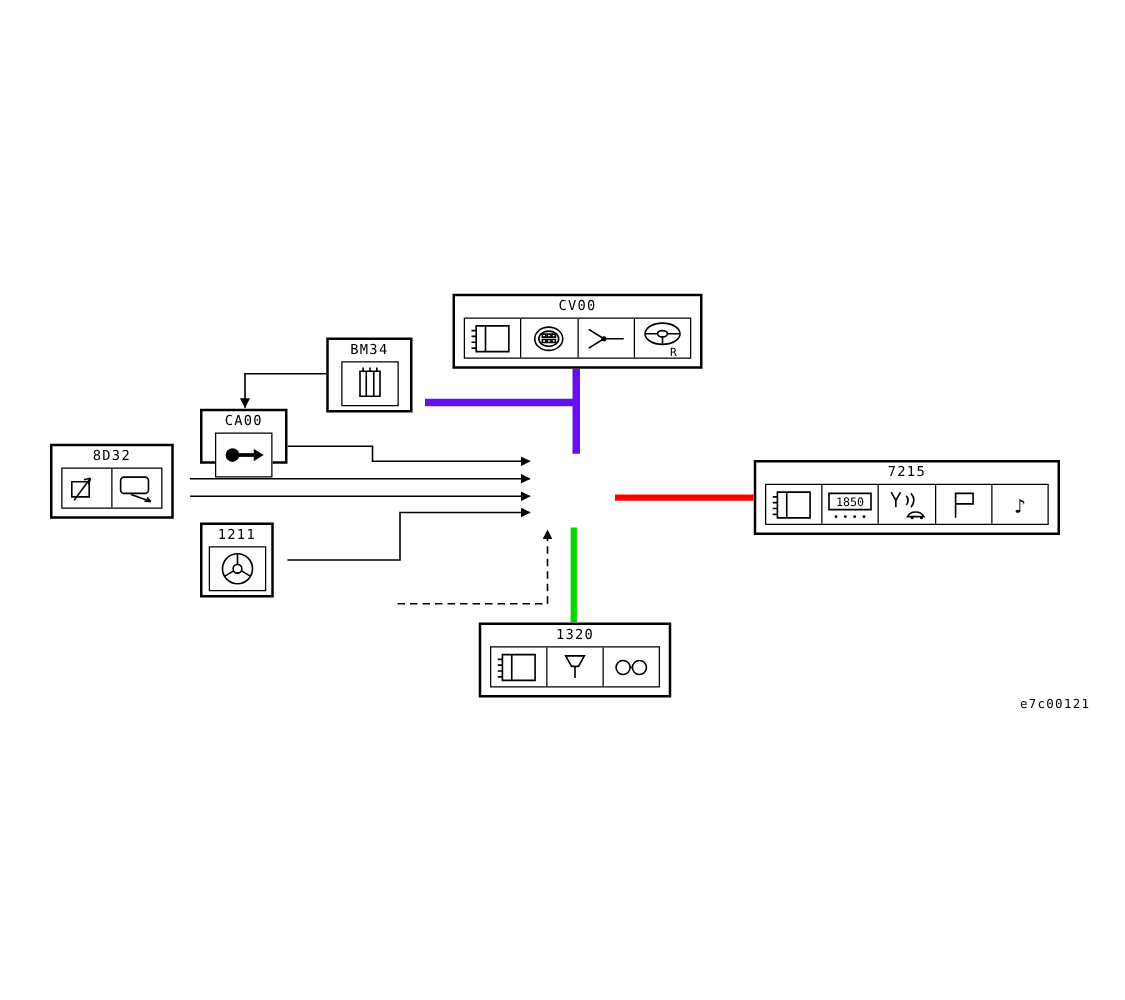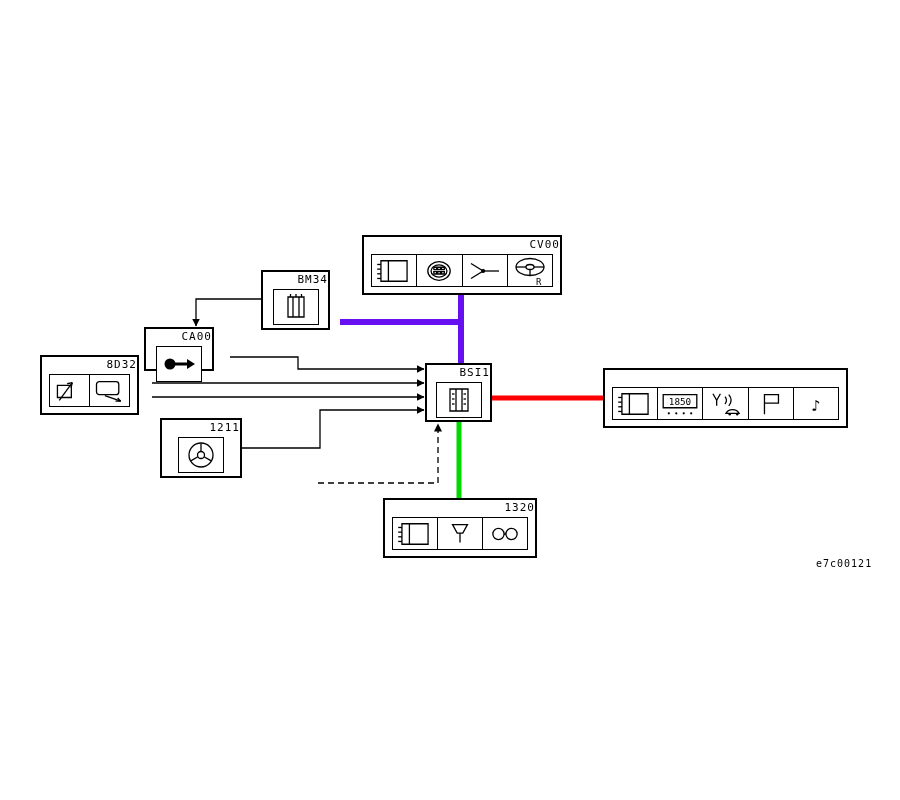--- a/index.html
+++ b/index.html
@@ -1,21 +1,21 @@
 <!DOCTYPE html>
 <html><head>
 <meta charset="utf-8">
 <style>
   html,body{margin:0;padding:0;background:#fff;}
   body{width:900px;height:800px;font-family:"DejaVu Sans Mono", monospace;color:#000;}
   .canvas{position:relative;width:900px;height:800px;background:#fff;overflow:hidden;}
   .wires{position:absolute;left:0;top:0;pointer-events:none;}
   .node{position:absolute;border:2px solid #000;background:#fff;box-sizing:border-box;}
   .node.dashed{border-style:dashed;}
-  .lbl{position:absolute;top:1px;left:0;right:0;text-align:right;font-size:11px;letter-spacing:1px;line-height:14px;}
+  .lbl{position:absolute;top:1px;left:0;right:0;text-align:center;font-size:11px;letter-spacing:1px;line-height:14px;}
   .strip{position:absolute;left:7px;right:7px;top:17px;bottom:6px;border:1.5px solid #000;display:flex;background:#fff;}
   .cell{flex:1;display:flex;align-items:center;justify-content:center;border-left:1.5px solid #000;min-width:0;overflow:hidden;}
   .cell:first-child{border-left:none;}
   .iconbox{position:absolute;left:50%;top:17px;transform:translateX(-50%);width:44px;height:34px;border:1.5px solid #000;display:flex;align-items:center;justify-content:center;background:#fff;}
   .ref{position:absolute;left:816px;top:558px;font-size:10px;letter-spacing:1px;}
   svg.icon{display:block;}
   svg.icon *{vector-effect:non-scaling-stroke;}
 </style>
 </head>
 <body>
@@ -93,21 +93,21 @@
         <rect x="12" y="5" width="16" height="20"></rect>
         <line x1="17" y1="5" x2="17" y2="25"></line>
           <line x1="23" y1="5" x2="23" y2="25"></line>
         <line x1="14.5" y1="5" x2="14.5" y2="2"></line>
           <line x1="20" y1="5" x2="20" y2="2"></line>
           <line x1="25.5" y1="5" x2="25.5" y2="2"></line>
       </svg>
     </div>
   </div>
 
-  <div class="node" style="left:144px;top:327px;width:70px;height:44px;">
+  <div class="node" style="left:160px;top:327px;width:70px;height:44px;">
     <span class="lbl">CA00</span>
     <div class="iconbox">
       <svg class="icon" width="40" height="30" viewBox="0 0 40 30">
         <circle cx="11" cy="15" r="5.5" fill="#000"></circle>
         <rect x="15" y="13.5" width="15" height="3" fill="#000"></rect>
         <path d="M28 10 L36 15 L28 20 Z" fill="#000"></path>
       </svg>
     </div>
   </div>
 
@@ -126,52 +126,37 @@
         <svg class="icon" width="42" height="28" viewBox="0 0 42 30" stroke="#000" fill="none" stroke-width="1.3">
           <rect x="7" y="5" width="24" height="14" rx="3"></rect>
           <path d="M16 20 L33 26"></path>
             <path d="M33 26 L27.5 25.8"></path>
             <path d="M33 26 L29.8 22.6"></path>
         </svg>
       </div>
     </div>
   </div>
 
-  <div class="node" style="left:160px;top:418px;width:82px;height:60px;">
+  <div class="node" style="left:160px;top:418px;width:59px;height:60px;">
     <span class="lbl">1211</span>
     <div class="iconbox">
       <svg class="icon" width="40" height="30" viewBox="0 0 40 30" stroke="#000" fill="none" stroke-width="1.3">
         <circle cx="20" cy="15" r="12"></circle>
           <circle cx="20" cy="15" r="3.5"></circle>
         <line x1="20" y1="11.5" x2="20" y2="3.5"></line>
         <line x1="16.9" y1="16.7" x2="9.8" y2="20.9"></line>
         <line x1="23.1" y1="16.7" x2="30.2" y2="20.9"></line>
       </svg>
     </div>
   </div>
 
 
-  <div class="node" style="left:425px;top:363px;width:67px;height:59px;">
-    <span class="lbl">BSI1</span>
-    <div class="iconbox">
-      <svg class="icon" width="40" height="30" viewBox="0 0 40 30" stroke="#000" fill="none" stroke-width="1.3">
-        <rect x="11" y="4" width="18" height="22"></rect>
-        <line x1="17" y1="4" x2="17" y2="26"></line>
-          <line x1="23" y1="4" x2="23" y2="26"></line>
-        <line x1="13" y1="9" x2="15.5" y2="9"></line>
-          <line x1="13" y1="14" x2="15.5" y2="14"></line>
-          <line x1="13" y1="19" x2="15.5" y2="19"></line>
-        <line x1="24.5" y1="9" x2="27" y2="9"></line>
-          <line x1="24.5" y1="14" x2="27" y2="14"></line>
-          <line x1="24.5" y1="19" x2="27" y2="19"></line>
-      </svg>
-    </div>
-  </div>
 
   <div class="node" style="left:603px;top:368px;width:245px;height:60px;">
+    <span class="lbl">7215</span>
     <div class="strip">
       <div class="cell">
         <svg class="icon" width="40" height="28" viewBox="0 0 42 30" stroke="#000" fill="none" stroke-width="1.3">
           <rect x="7" y="4" width="28" height="22"></rect>
             <line x1="15" y1="4" x2="15" y2="26"></line>
           <line x1="3" y1="8" x2="7" y2="8"></line>
             <line x1="3" y1="13" x2="7" y2="13"></line>
           <line x1="3" y1="18" x2="7" y2="18"></line>
             <line x1="3" y1="23" x2="7" y2="23"></line>
         </svg>

